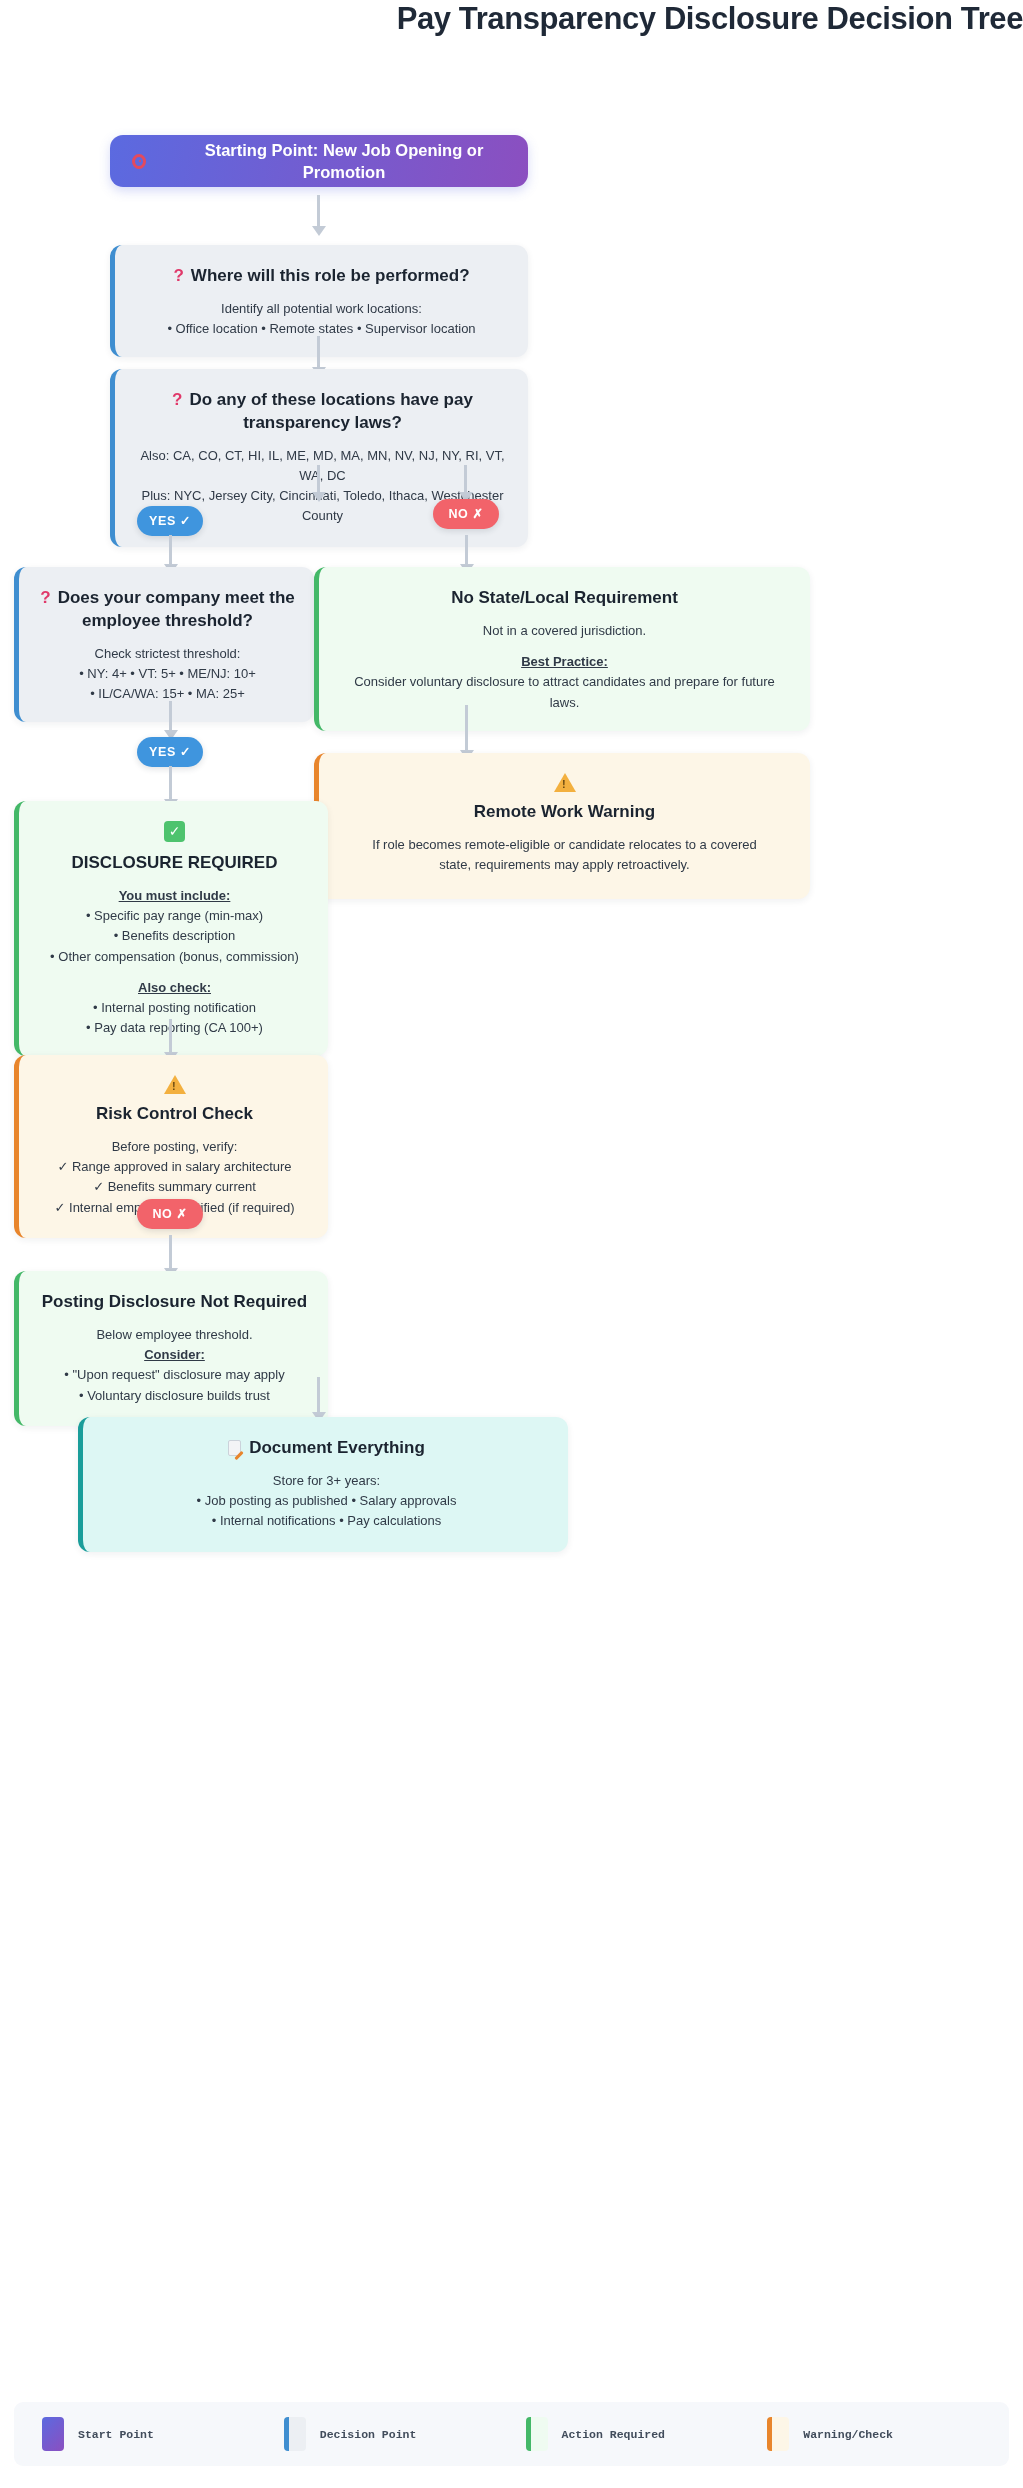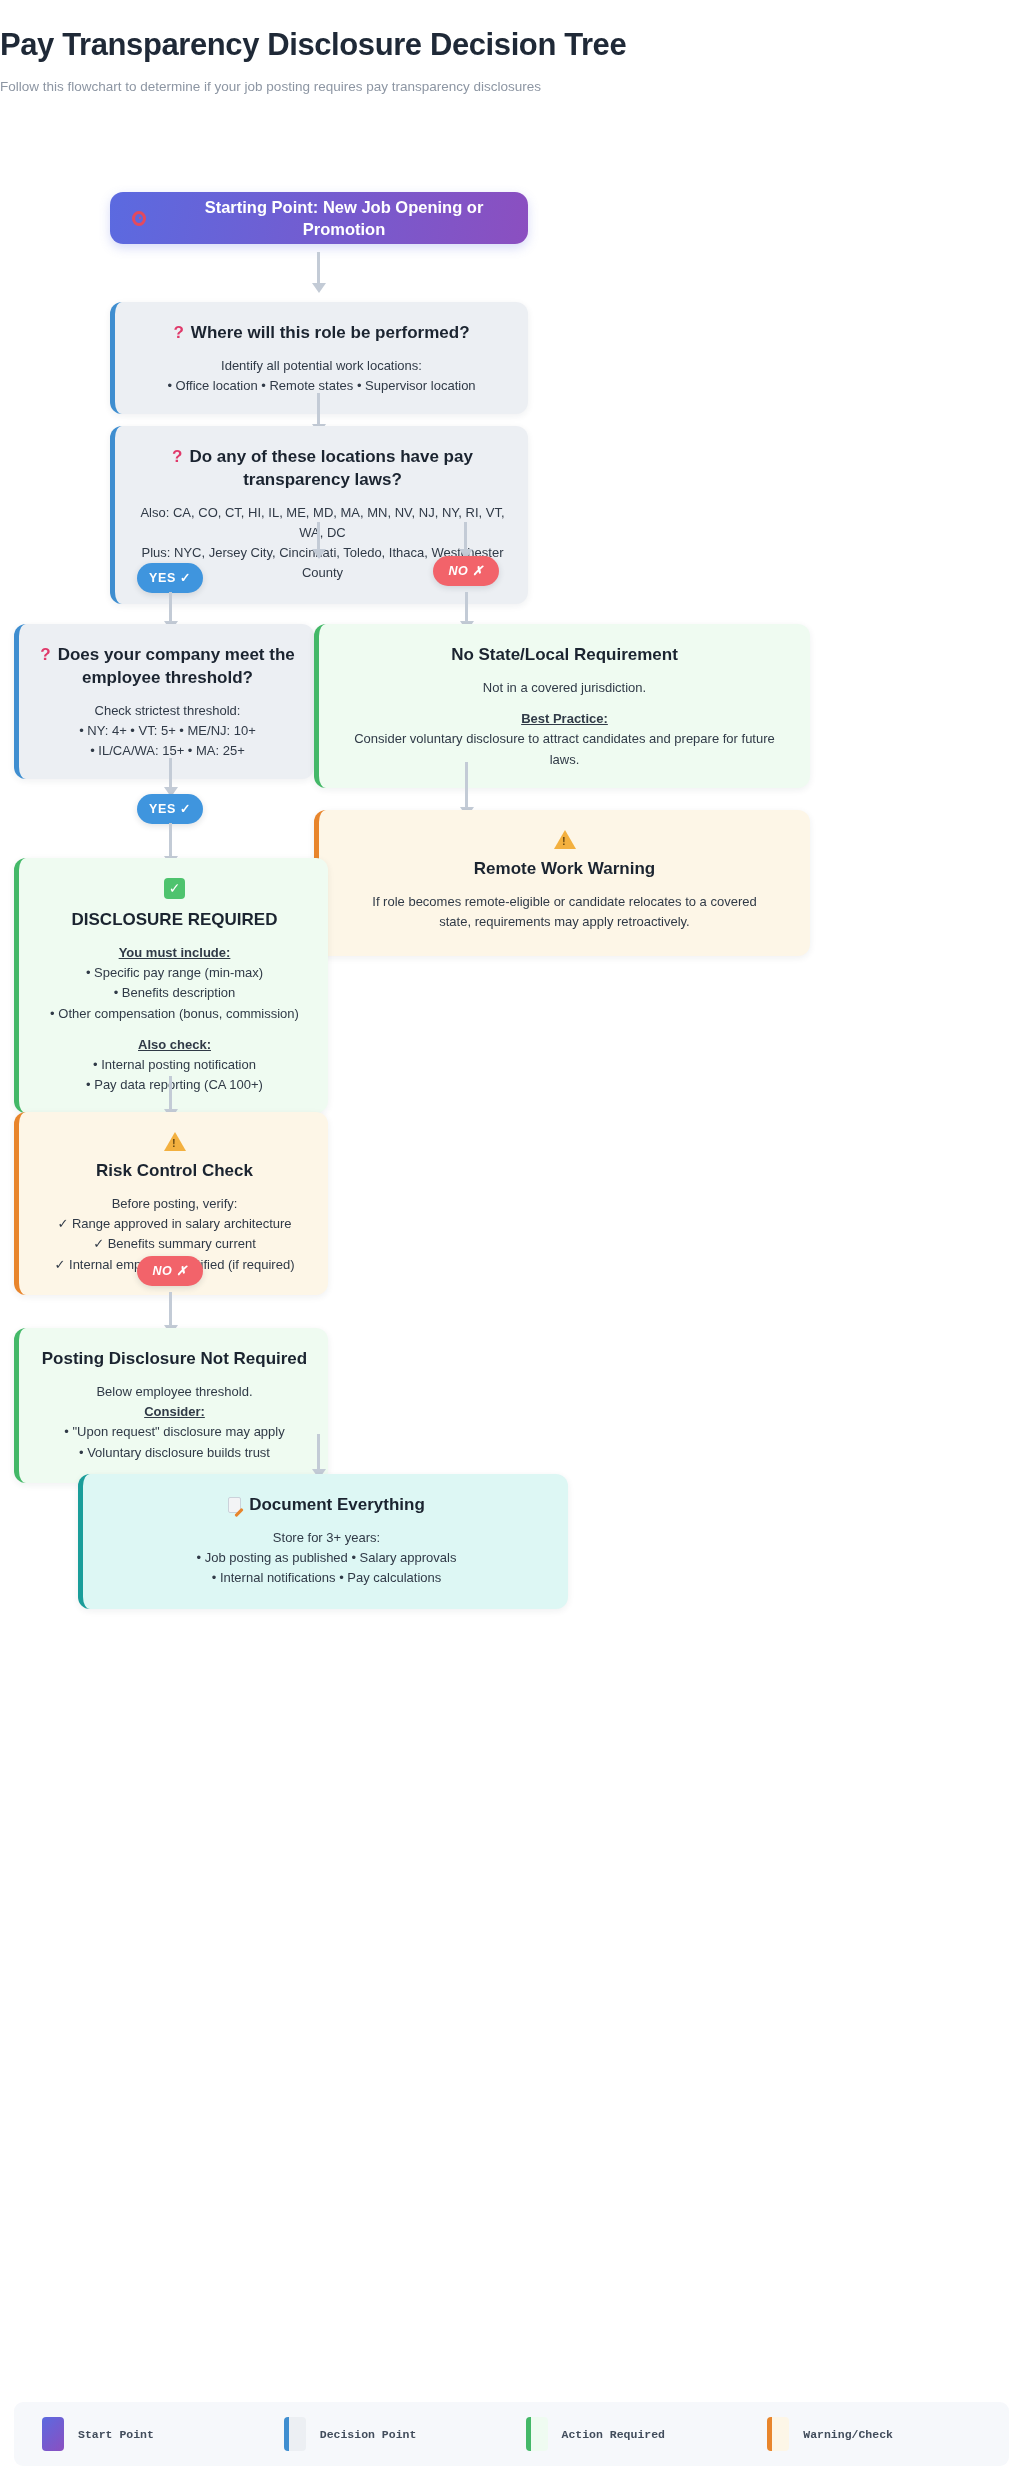--- a/index.html
+++ b/index.html
@@ -9,21 +9,21 @@
     font-family: "Liberation Sans", sans-serif;
   }
   body {
     width: 1023px;
     min-height: 2488px;
     padding: 0;
     position: relative;
   }
 
   
-  .header { text-align: left; padding-top: 26px; }
+  .header { text-align: right; }
   .page-title {
     font-size: 31px;
     font-weight: 700;
     color: #1f2937;
     letter-spacing: -0.4px;
     line-height: 1.2;
   }
   .page-subtitle {
     font-size: 13.5px;
     color: #8d96a3;
@@ -171,21 +171,21 @@
     color: #ffffff;
     font-size: 12.5px;
     font-weight: 700;
     letter-spacing: 0.6px;
     text-align: center;
     line-height: 30px;
     height: 30px;
     box-shadow: 0 2px 6px rgba(30,41,59,0.14);
   }
   .badge-yes { background: #3f95de; margin-top: 7px; }
-  .badge-no  { background: #f2636a; font-style: italic; }
+  .badge-no  { background: #f2636a; }
 
   
   .arrow {
     position: absolute;
     width: 3px;
     background: #c3cbd6;
   }
   .arrow::after {
     content: "";
     position: absolute;
@@ -226,21 +226,20 @@
     font-size: 11.5px;
     color: #414c5b;
     font-weight: 600;
   }
 </style>
 </head>
 <body>
 
 <div class="header">
   <div class="page-title">Pay Transparency Disclosure Decision Tree</div>
-  <div class="page-subtitle">Follow this flowchart to determine if your job posting requires pay transparency disclosures</div>
 </div>
 
 <div class="flow">
 
   <div class="node node-start" style="left:110px; top:76px; width:418px; height:52px;">
     <span class="target-glyph"></span>
     <span class="node-title">Starting Point: New Job Opening or Promotion</span>
   </div>
 
   <div class="arrow" style="left:317px; top:136px; height:32px;"></div>

